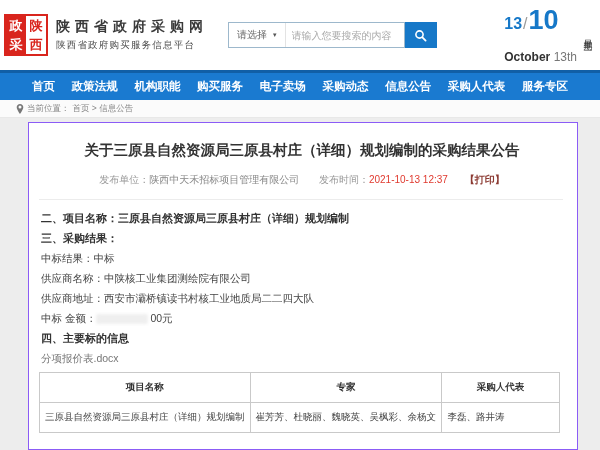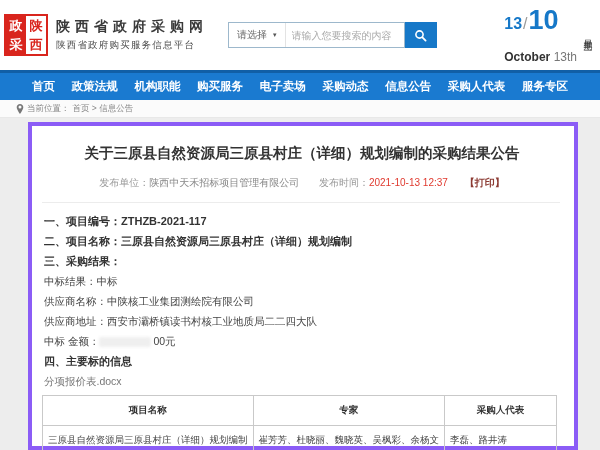--- a/index.html
+++ b/index.html
@@ -47,21 +47,21 @@
   .nav a{color:#fff;font-size:11.5px;font-weight:bold;text-decoration:none;padding:0 4px;white-space:nowrap;cursor:pointer;}
 
   
   .crumb{height:18px;background:#fbfbfb;border-bottom:1px solid #e8e8e8;display:flex;align-items:center;padding-left:16px;gap:3px;flex:0 0 auto;}
   .crumb svg{flex:0 0 auto;}
   .crumb-label{font-size:8.5px;color:#888;}
   .crumb-path{font-size:8.5px;color:#888;cursor:pointer;}
 
   
   .content-wrap{flex:1 1 auto;background:#ededed;padding:4px 22px 0 28px;overflow:hidden;}
-  .card{background:#fff;border:4px solid #8b5cf6;height:100%;padding:18px 12px 0 10px;}
+  .card{background:#fff;border:1px solid #8b5cf6;height:100%;padding:18px 12px 0 10px;}
   .art-title{text-align:center;font-size:14.5px;font-weight:bold;color:#333;}
   .art-meta{text-align:center;margin-top:13px;font-size:10px;white-space:nowrap;}
   .art-meta .lab{color:#999;}
   .art-meta .pub{color:#888;}
   .art-meta .time{color:var(--time-red);margin-right:14px;}
   .art-meta .print{color:var(--print-dark);font-weight:bold;cursor:pointer;}
   .divider{border-bottom:1px solid #ececec;margin:12px 2px 12px 0;}
   .body-line{font-size:10.5px;color:#444;line-height:13px;margin-bottom:7px;padding-left:2px;white-space:nowrap;}
   .body-line.head{font-size:11px;font-weight:bold;color:#333;}
   .attach{color:#777;cursor:pointer;}
@@ -152,23 +152,20 @@
 
       <div class="art-meta">
         <span class="lab">发布单位：</span><span class="pub">陕西中天禾招标项目管理有限公司</span>
         <span style="display:inline-block;width:14px;"></span>
         <span class="lab">发布时间：</span><span class="time">2021-10-13 12:37</span>
         <span class="print">【打印】</span>
       </div>
 
       <div class="divider"></div>
 
-      <div class="body-line head">
-        <span>一、项目编号：</span><span>ZTHZB-2021-117</span>
-      </div>
 
       <div class="body-line head">
         <span>二、项目名称：</span><span>三原县自然资源局三原县村庄（详细）规划编制</span>
       </div>
 
       <div class="body-line head">三、采购结果：</div>
 
       <div class="body-line">
         <span>中标结果：</span><span>中标</span>
       </div>

